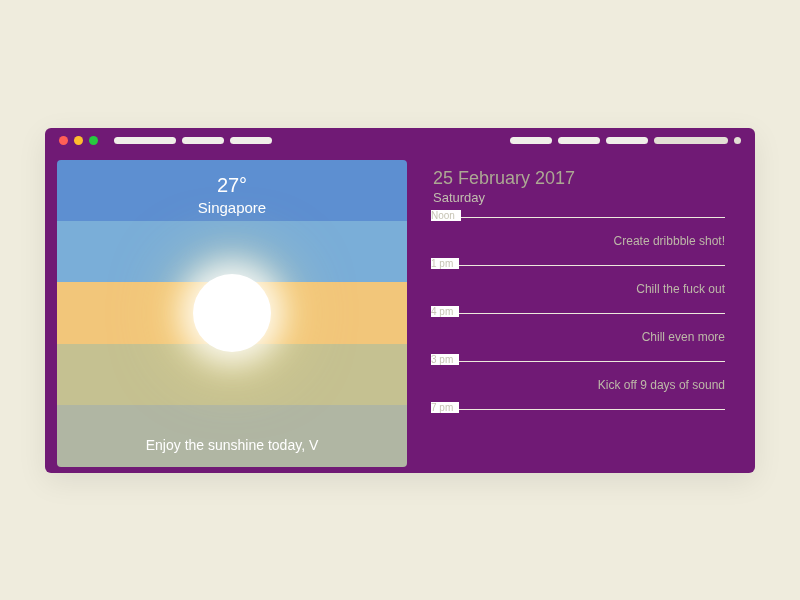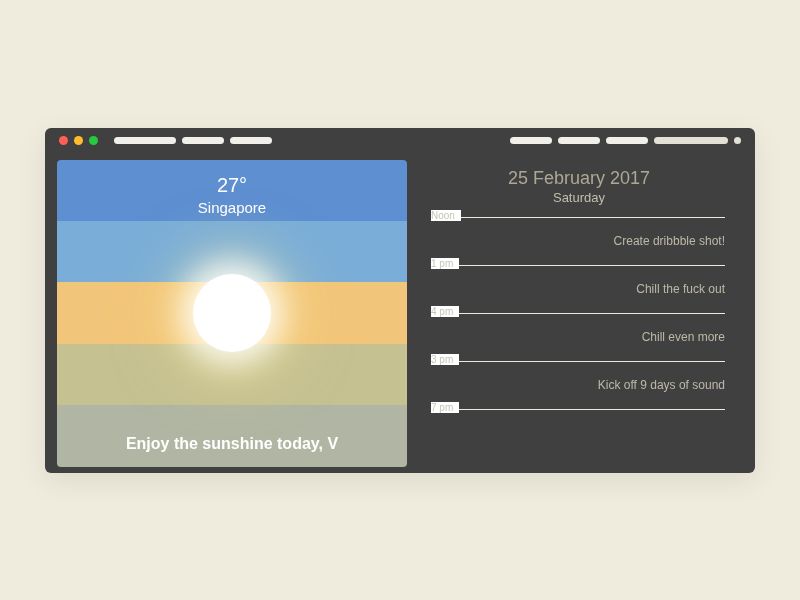--- a/index.html
+++ b/index.html
@@ -4,21 +4,21 @@
 <style>
 * { margin: 0; padding: 0; box-sizing: border-box; }
 body {
   width: 800px; height: 600px;
   background: #efecdd;
   font-family: -apple-system, BlinkMacSystemFont, 'Segoe UI', sans-serif;
   display: flex; align-items: center; justify-content: center;
 }
 .window {
   width: 710px; height: 345px;
-  background: #404040;
+  background: #701a75;
   border-radius: 6px;
   box-shadow: 0 8px 30px rgba(0,0,0,0.08);
   overflow: hidden;
 }
 .titlebar {
   height: 26px;
   display: flex; align-items: center;
   padding: 0 14px;
   gap: 6px;
 }
@@ -57,27 +57,27 @@
 .temp .loc { font-size: 15px; margin-top: 2px; font-weight: 300; }
 .sun {
   position: absolute; top: 50%; left: 50%;
   width: 78px; height: 78px; margin: -39px 0 0 -39px;
   background: #fff; border-radius: 50%;
   box-shadow: 0 0 30px 12px rgba(255,255,255,0.85), 0 0 60px 20px rgba(255,235,150,0.5);
 }
 .greeting {
   position: absolute; bottom: 14px; left: 0; right: 0;
   text-align: center; color: #fff;
-  font-size: 16px; font-weight: 700;
+  font-size: 14px; font-weight: 400;
 }
 .schedule {
   flex: 1; padding: 14px 30px 0 26px;
   color: #b8b5a6;
 }
-.date-hdr { text-align: center; margin-bottom: 12px; }
+.date-hdr { margin-bottom: 12px; }
 .date-hdr .date { font-size: 18px; font-weight: 300; color: #aca893; }
 .date-hdr .day { font-size: 13px; margin-top: 1px; color: #c2bfaf; }
 .timeline { position: relative; }
 .slot { position: relative; height: 48px; border-top: 1px solid #edeadd; }
 .slot:last-child { height: 0; }
 .time-label {
   position: absolute; top: -8px; left: -2px;
   font-size: 10px; color: #c7c4b5; background:#fff; padding-right:6px;
 }
 .event {

